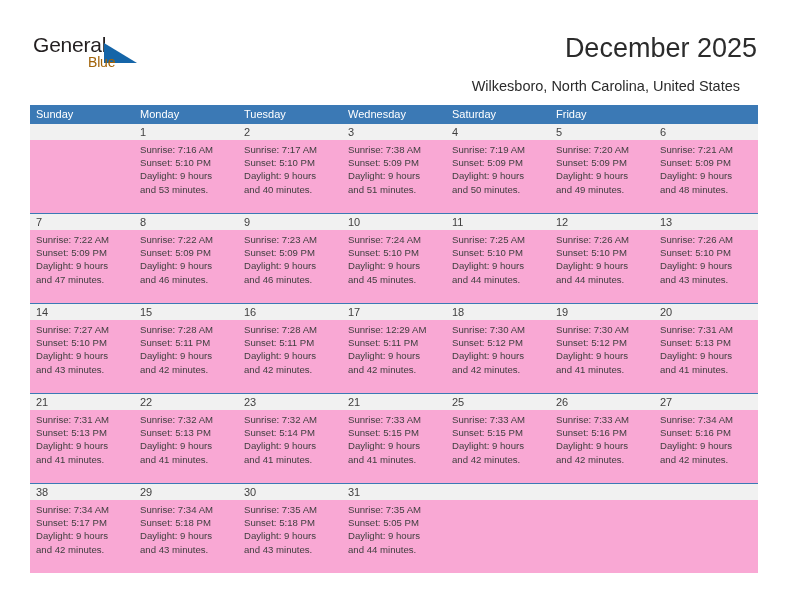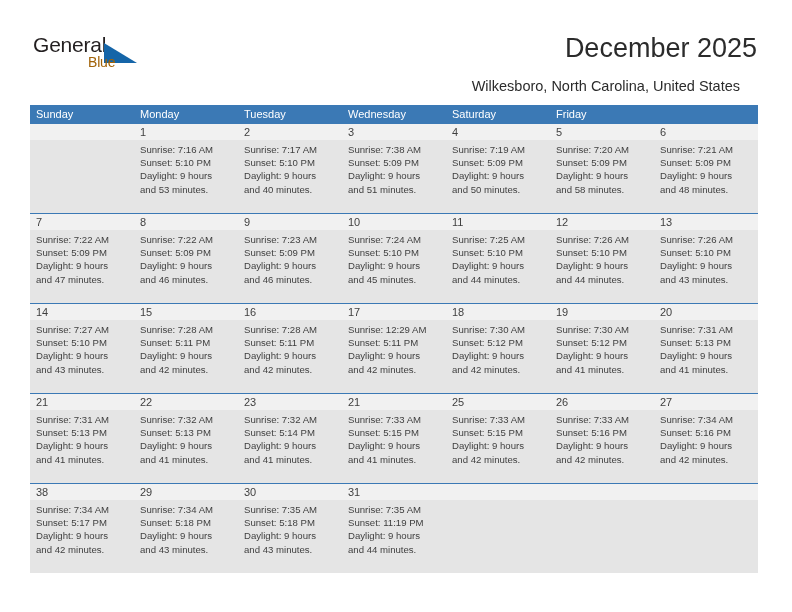--- a/index.html
+++ b/index.html
@@ -131,21 +131,21 @@
     padding-left: 6px;
     font-size: 11px;
     line-height: 16px;
     color: #3f3f3f;
     font-family: "Liberation Sans", sans-serif;
   }
   .week-body {
     display: flex;
     width: 728px;
     height: 73px;
-    background: #e5e5e5;
+    background: #f9a8d4;
   }
   .cell {
     flex: 0 0 104px;
     width: 104px;
     box-sizing: border-box;
     padding: 3px 4px 0 6px;
   }
   .cell .line {
     font-size: 9.6px;
     line-height: 13.2px;
@@ -214,21 +214,21 @@
             <div class="cell">
               <div class="line">Sunrise: 7:19 AM</div>
               <div class="line">Sunset: 5:09 PM</div>
               <div class="line">Daylight: 9 hours</div>
               <div class="line">and 50 minutes.</div>
             </div>
             <div class="cell">
               <div class="line">Sunrise: 7:20 AM</div>
               <div class="line">Sunset: 5:09 PM</div>
               <div class="line">Daylight: 9 hours</div>
-              <div class="line">and 58 minutes.</div>
+              <div class="line">and 49 minutes.</div>
             </div>
             <div class="cell">
               <div class="line">Sunrise: 7:21 AM</div>
               <div class="line">Sunset: 5:09 PM</div>
               <div class="line">Daylight: 9 hours</div>
               <div class="line">and 48 minutes.</div>
             </div>
           </div>
         </div>
         <div class="week">
@@ -420,21 +420,21 @@
               <div class="line">and 43 minutes.</div>
             </div>
             <div class="cell">
               <div class="line">Sunrise: 7:35 AM</div>
               <div class="line">Sunset: 5:18 PM</div>
               <div class="line">Daylight: 9 hours</div>
               <div class="line">and 43 minutes.</div>
             </div>
             <div class="cell">
               <div class="line">Sunrise: 7:35 AM</div>
-              <div class="line">Sunset: 11:19 PM</div>
+              <div class="line">Sunset: 5:05 PM</div>
               <div class="line">Daylight: 9 hours</div>
               <div class="line">and 44 minutes.</div>
             </div>
             <div class="cell empty"></div>
             <div class="cell empty"></div>
             <div class="cell empty"></div>
           </div>
         </div>
       </div>
   </div>

